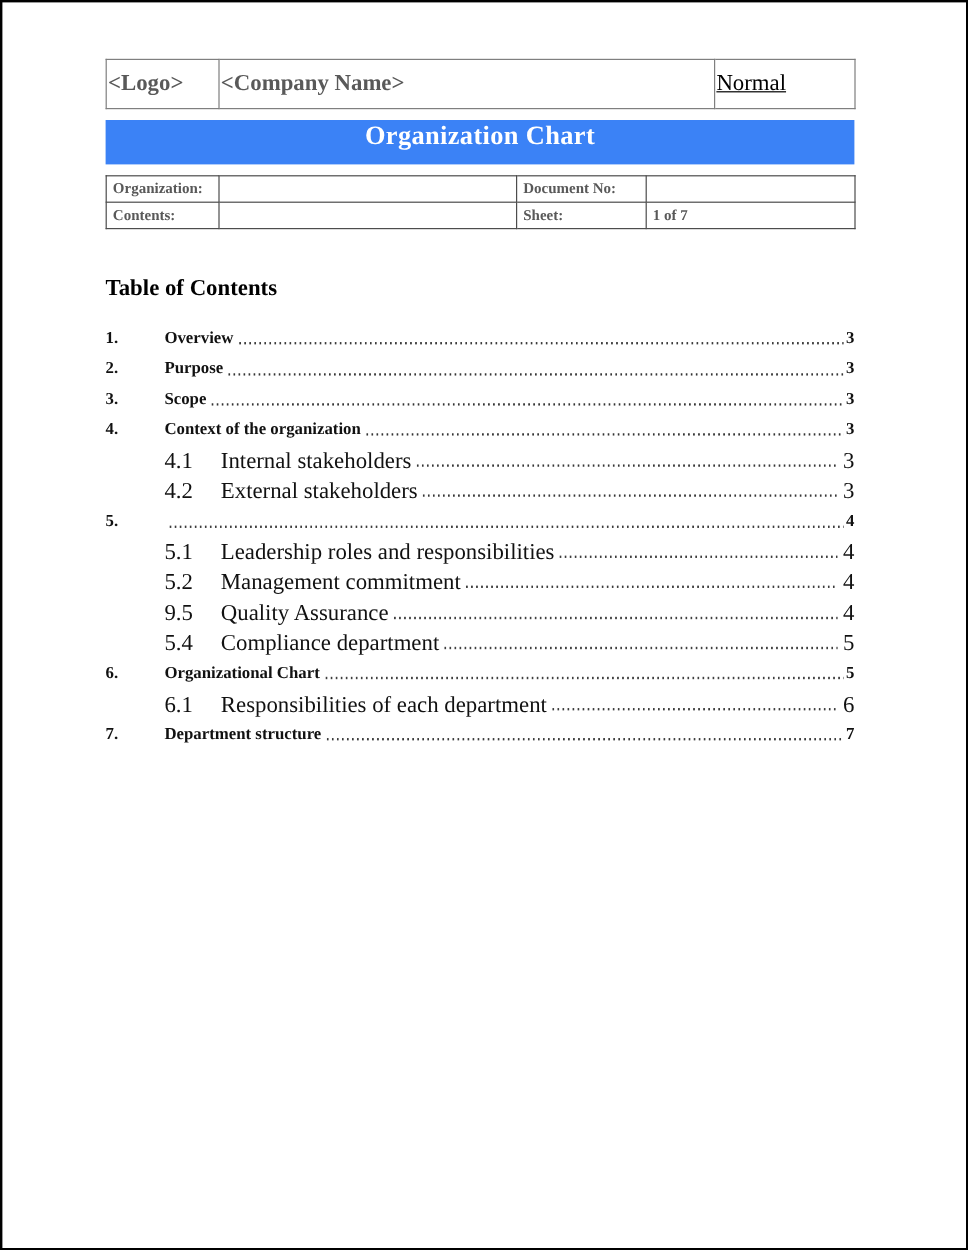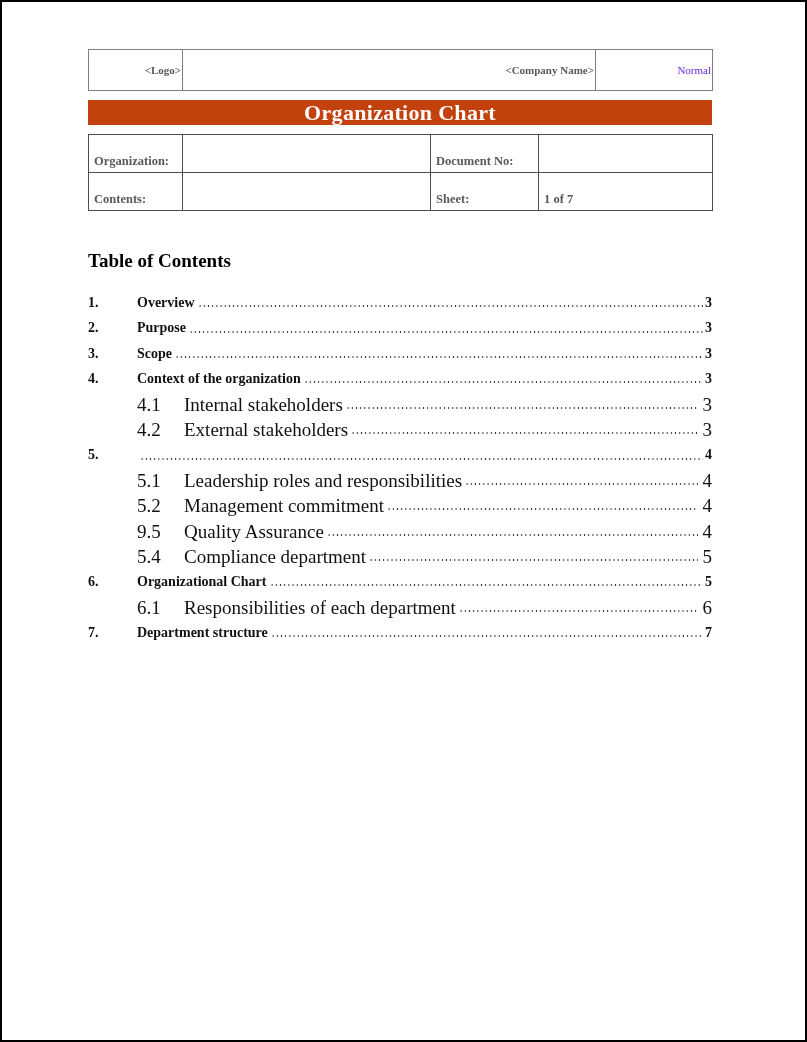--- a/index.html
+++ b/index.html
@@ -9,40 +9,40 @@
     font-family:"Liberation Serif","DejaVu Serif",serif;
     overflow:hidden;
   }
   .content{margin-left:86px;width:624px;}
 
   
   .hdr-table{
     margin-top:47px;border-collapse:collapse;width:624px;table-layout:fixed;
   }
   .hdr-table td{
-    border:1px solid #7f7f7f;height:38px;text-align:right;vertical-align:middle;
-    font-size:11px;
+    border:1px solid #7f7f7f;height:38px;text-align:left;vertical-align:middle;
+    font-size:19px;
   }
   .hdr-logo,.hdr-company{font-weight:bold;color:#595959;}
-  .hdr-normal{color:#6d28d9;font-weight:normal;}
+  .hdr-normal{color:#000000;font-weight:normal;text-decoration:underline;}
 
   
   .banner{
-    margin-top:9px;height:25px;background:#c2410c;
+    margin-top:9px;height:37px;background:#3b82f6;
     display:flex;align-items:flex-start;justify-content:center;
   }
   .banner-text{color:#fff;font-weight:bold;font-size:22px;letter-spacing:.3px;}
 
   
   .meta-table{
     margin-top:9px;border-collapse:collapse;width:624px;table-layout:fixed;
   }
   .meta-table td{
     border:1px solid #4d4d4d;height:21px;vertical-align:middle;
-    font-size:12.5px;font-weight:bold;color:#595959;padding:16px 0 0 5px;
+    font-size:12.5px;font-weight:bold;color:#595959;padding:0 0 0 5px;
   }
 
   
   .toc-title{
     margin-top:39px;margin-bottom:18px;text-align:left;
     font-size:19px;font-weight:bold;color:#000;
   }
   .toc-row{
     display:flex;align-items:baseline;height:25.4px;line-height:25.4px;
     color:#111;font-size:14px;

